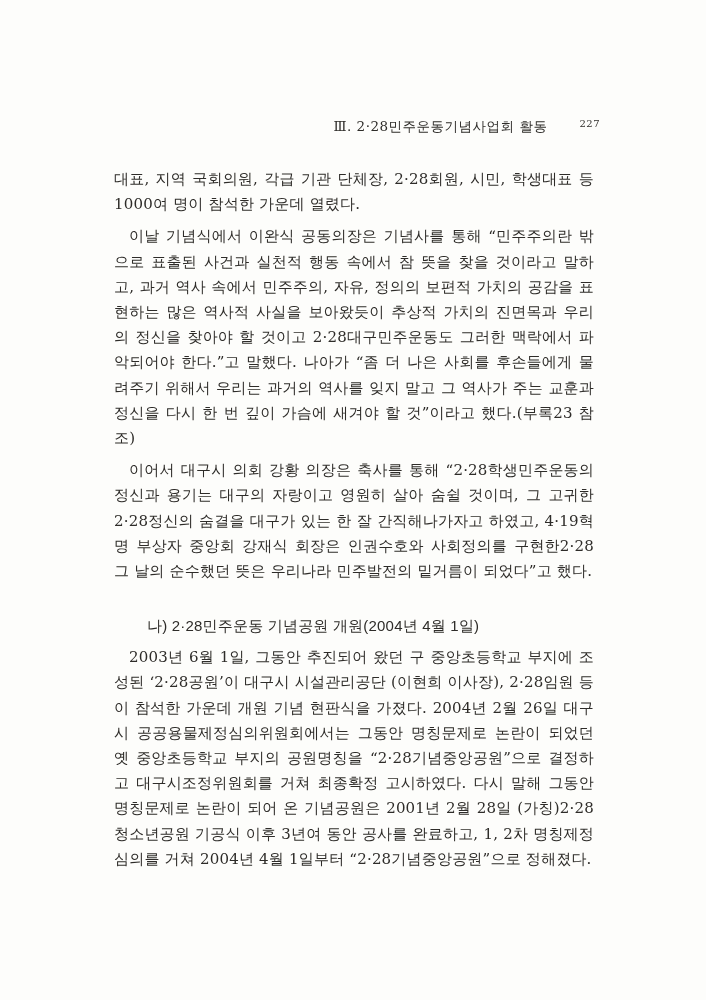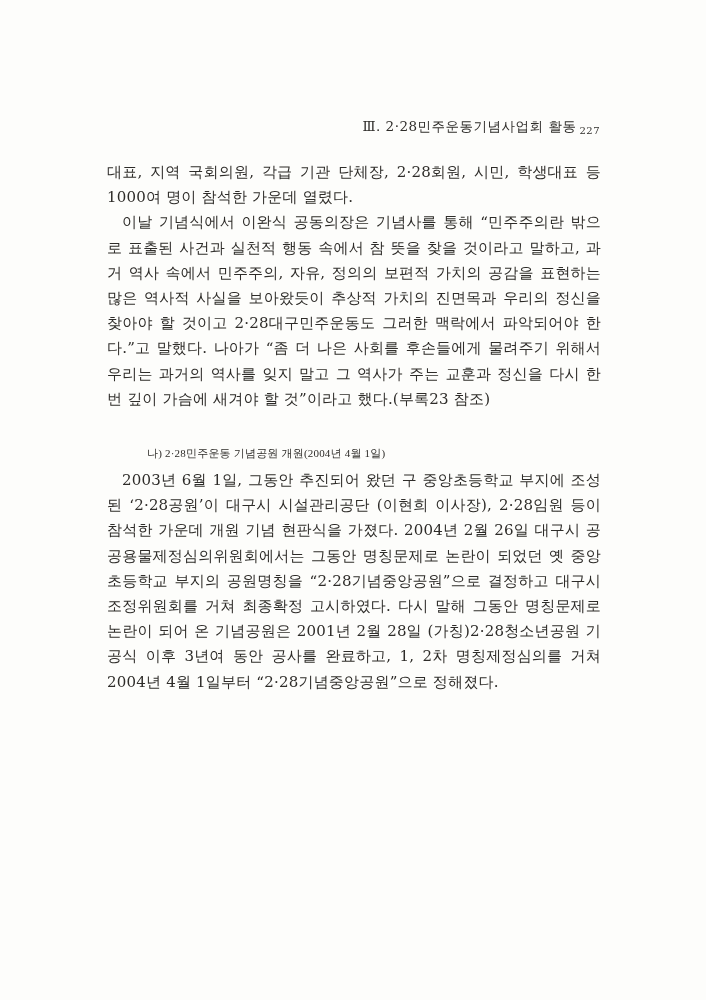--- a/index.html
+++ b/index.html
@@ -18,66 +18,67 @@
     overflow: hidden;
     box-sizing: border-box;
   }
   .running-head {
     position: absolute;
     top: 118px;
     left: 107px;
     right: 106px;
     display: flex;
     justify-content: flex-end;
-    align-items: flex-end;
-    gap: 3px;
+    align-items: flex-start;
+    gap: 32px;
     font-size: 13.5px;
     letter-spacing: 0.5px;
     color: #2e2c29;
   }
   .running-head .pagenum {
     font-size: 10px;
   }
   .body-text {
     position: absolute;
     top: 160px;
     left: 107px;
     width: 494px;
     font-size: 15px;
     line-height: 25.2px;
     text-align: justify;
     text-justify: inter-ideograph;
     letter-spacing: 0.2px;
   }
   .body-text p {
-    margin: 0;
+    margin: 7px;
   }
   .body-text p.indent {
     text-indent: 15px;
   }
   .section-heading {
     margin: 29px 0 2px 0;
-    font-family: Liberation Serif, serif;
-    font-size: 11px;
+    font-family: Liberation Sans, sans-serif;
+    font-size: 15px;
     font-weight: 500;
     text-indent: 40px;
     letter-spacing: 0.2px;
     line-height: 25px;
   }
 </style>
 </head>
 <body>
 
 <div class="page">
 
   <div class="running-head">
     <span>Ⅲ. 2·28민주운동기념사업회 활동</span>
     <span class="pagenum">227</span>
   </div>
 
   <div class="body-text">
     <p class="noindent">대표, 지역 국회의원, 각급 기관 단체장, 2·28회원, 시민, 학생대표 등 1000여 명이 참석한 가운데 열렸다.</p>
     <p class="indent">이날 기념식에서 이완식 공동의장은 기념사를 통해 “민주주의란 밖으로 표출된 사건과 실천적 행동 속에서 참 뜻을 찾을 것이라고 말하고, 과거 역사 속에서 민주주의, 자유, 정의의 보편적 가치의 공감을 표현하는 많은 역사적 사실을 보아왔듯이 추상적 가치의 진면목과 우리의 정신을 찾아야 할 것이고 2·28대구민주운동도 그러한 맥락에서 파악되어야 한다.”고 말했다. 나아가 “좀 더 나은 사회를 후손들에게 물려주기 위해서 우리는 과거의 역사를 잊지 말고 그 역사가 주는 교훈과 정신을 다시 한 번 깊이 가슴에 새겨야 할 것”이라고 했다.(부록23 참조)</p>
+    <p class="indent">이어서 대구시 의회 강황 의장은 축사를 통해 “2·28학생민주운동의 정신과 용기는 대구의 자랑이고 영원히 살아 숨쉴 것이며, 그 고귀한 2·28정신의 숨결을 대구가 있는 한 잘 간직해나가자고 하였고, 4·19혁명 부상자 중앙회 강재식 회장은 인권수호와 사회정의를 구현한2·28 그 날의 순수했던 뜻은 우리나라 민주발전의 밑거름이 되었다”고 했다.</p>
     <h3 class="section-heading">나) 2·28민주운동 기념공원 개원(2004년 4월 1일)</h3>
     <p class="indent">2003년 6월 1일, 그동안 추진되어 왔던 구 중앙초등학교 부지에 조성된 ‘2·28공원’이 대구시 시설관리공단 (이현희 이사장), 2·28임원 등이 참석한 가운데 개원 기념 현판식을 가졌다. 2004년 2월 26일 대구시 공공용물제정심의위원회에서는 그동안 명칭문제로 논란이 되었던 옛 중앙초등학교 부지의 공원명칭을 “2·28기념중앙공원”으로 결정하고 대구시조정위원회를 거쳐 최종확정 고시하였다. 다시 말해 그동안 명칭문제로 논란이 되어 온 기념공원은 2001년 2월 28일 (가칭)2·28청소년공원 기공식 이후 3년여 동안 공사를 완료하고, 1, 2차 명칭제정심의를 거쳐 2004년 4월 1일부터 “2·28기념중앙공원”으로 정해졌다.</p>
   </div>
 
 </div>
 
 </body></html>

